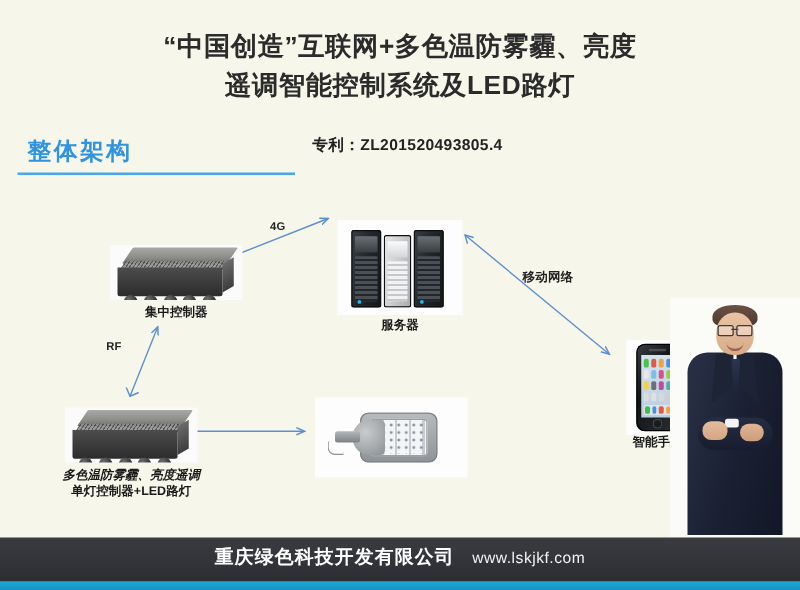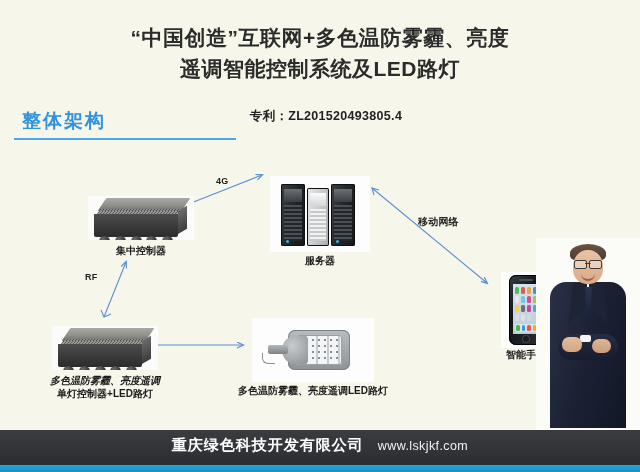--- a/index.html
+++ b/index.html
@@ -417,21 +417,20 @@
     <div class="pic" style="width:122px;height:64px;">
       <div class="lamp" style="left:10px;top:8px;width:102px;height:48px;">
         <div class="lamp-head"></div>
         <div class="lamp-panel"></div>
         <div class="lamp-leds"></div>
         <div class="lamp-hub"></div>
         <div class="lamp-arm"></div>
         <div class="lamp-wire"></div>
       </div>
     </div>
-    <div class="cap" style="top:66px;">多色温防雾霾、亮度遥调LED路灯</div>
   </div>
 
   <div class="man" style="left:536px;top:238px;width:104px;height:192px;">
     <div class="man-suit"></div>
     <div class="man-shirt"></div>
     <div class="man-lapel-l"></div>
     <div class="man-lapel-r"></div>
     <div class="man-tie"></div>
     <div class="man-hair"></div>
     <div class="man-head"></div>

